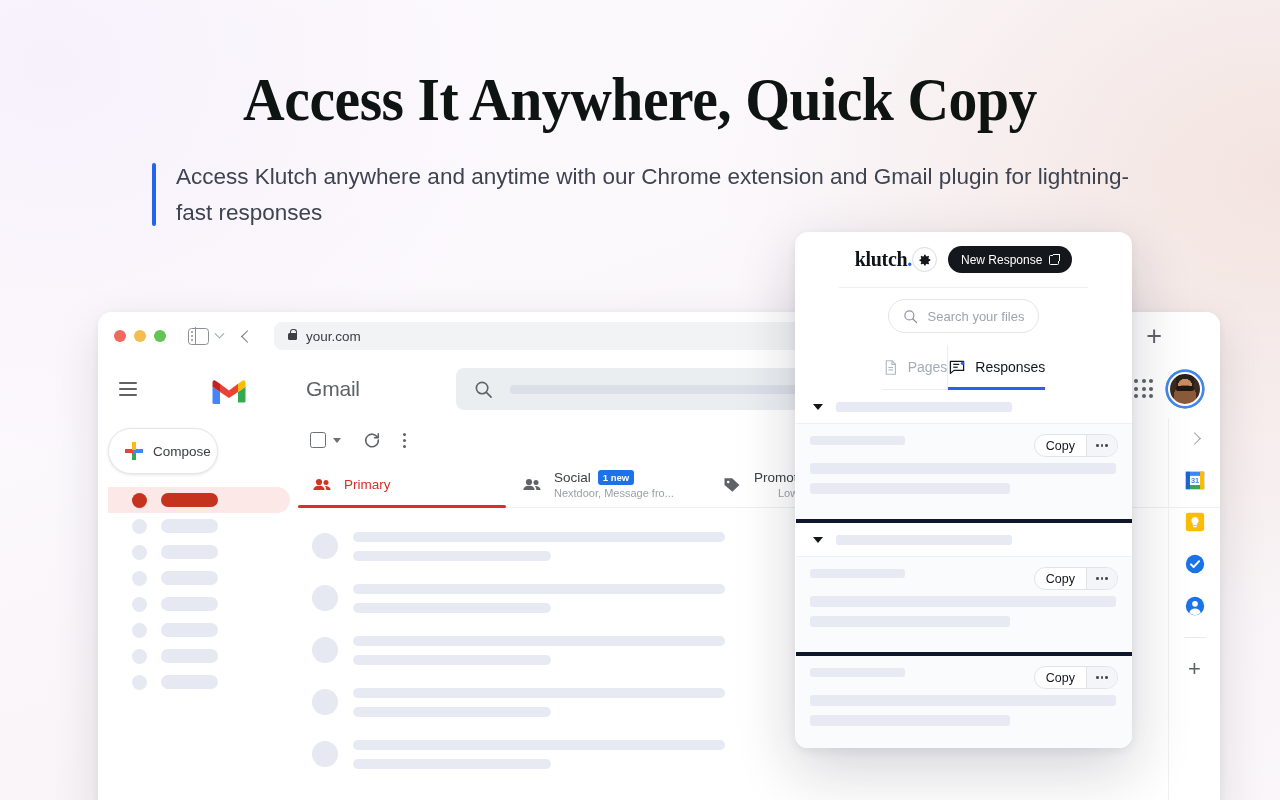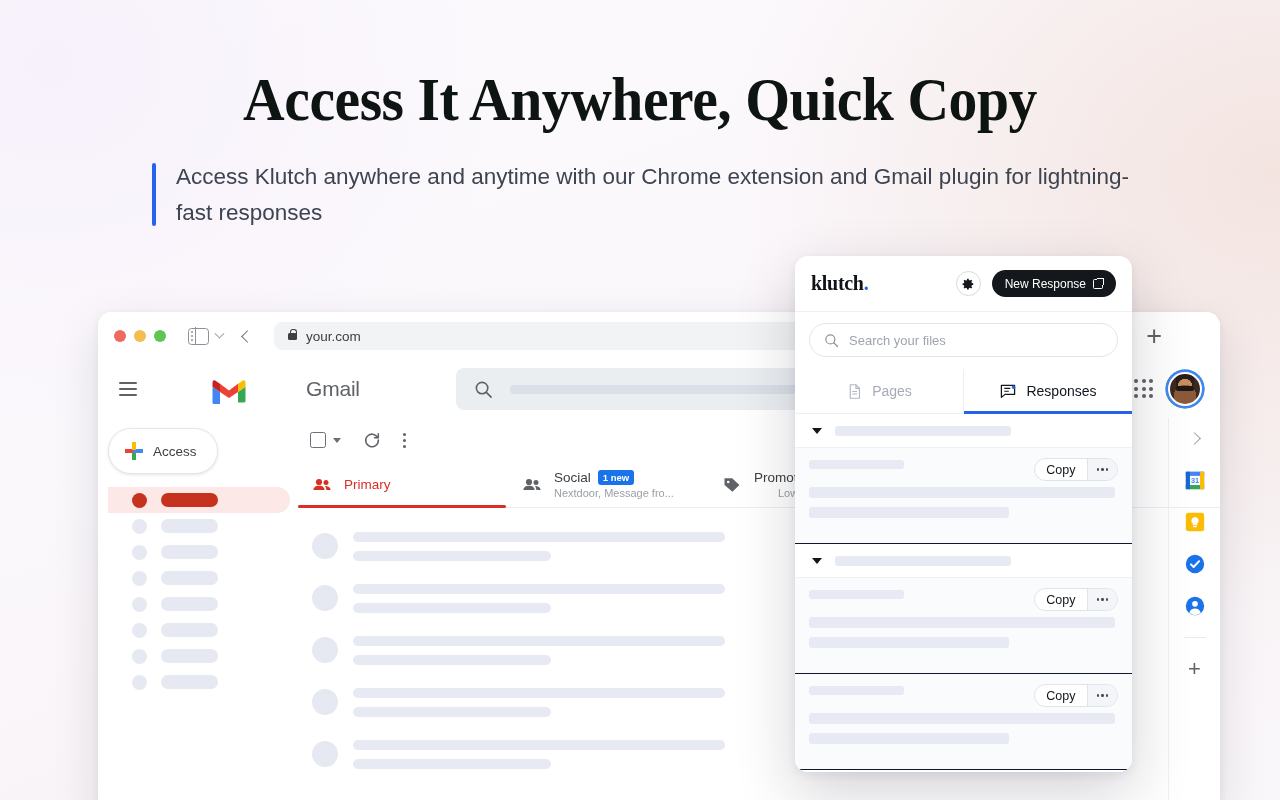--- a/index.html
+++ b/index.html
@@ -282,27 +282,27 @@
   }
   .k-chip b { color: #2563eb; }
   .tab-plus {
     position: absolute; right: 58px; top: 11px;
     font-size: 27px; color: #5f6368; font-weight: 300; line-height: 1;
   }
 
   
   .klutch {
     position: absolute;
-    left: 795px; top: 256px;
+    left: 795px; top: 232px;
     width: 337px; height: 516px;
     background: #ffffff;
     border-radius: 13px;
     box-shadow: 0 22px 60px rgba(26,22,45,0.19), 0 3px 10px rgba(26,22,45,0.07);
     overflow: hidden;
-    display: flex; flex-direction: column;
+    display: flex; flex-direction: column; align-items: center;
   }
 
   .k-head {
     height: 56px; flex: none;
     display: flex; align-items: center; justify-content: space-between;
     padding: 0 16px;
     border-bottom: 1px solid #f0f0f2;
   }
   .k-logo {
     font-family: "Liberation Serif", "DejaVu Serif", serif;
@@ -354,21 +354,21 @@
     height: 34px; display: flex; align-items: center; gap: 13px; padding-left: 17px;
     border-bottom: 1px solid #eef0f3; background: #fff;
   }
   .tri {
     width: 0; height: 0; flex: none;
     border-left: 5px solid transparent; border-right: 5px solid transparent;
     border-top: 6px solid #11161d;
   }
   .grp-bar { height: 10px; width: 176px; background: #e7eaf3; border-radius: 3px; }
 
-  .resp-item { padding: 12px 16px 16px 14px; background: #fafbfd; border-bottom: 1px solid #0f172a; position: relative; }
+  .resp-item { padding: 12px 16px 16px 14px; background: #fafbfd; border-bottom: 4px solid #0f172a; position: relative; }
   .resp-title { height: 9px; width: 95px; background: #e7eaf3; border-radius: 3px; margin-bottom: 18px; }
   .resp-line { height: 11px; background: #e7eaf3; border-radius: 3px; margin-bottom: 9px; }
   .resp-line.full { width: 306px; }
   .resp-line.short { width: 200px; }
 
   .copy-group {
     position: absolute; right: 14px; top: 10px;
     height: 23px; display: flex; align-items: stretch;
     border: 1px solid #e0e3e8; border-radius: 12px; background: #fff; overflow: hidden;
   }
@@ -458,21 +458,21 @@
   <div class="gmail-body">
 
     <div class="g-side">
       <div class="compose">
         <div class="plus-g">
             <i></i>
             <i></i>
             <i></i>
             <i></i>
           </div>
-        <span class="compose-label">Access</span>
+        <span class="compose-label">Compose</span>
       </div>
       <div class="nav-list">
         <div class="nav-row active">
             <div class="nv-dot"></div>
             <div class="nv-bar"></div>
           </div>
         <div class="nav-row">
             <div class="nv-dot"></div>
             <div class="nv-bar"></div>
           </div>

